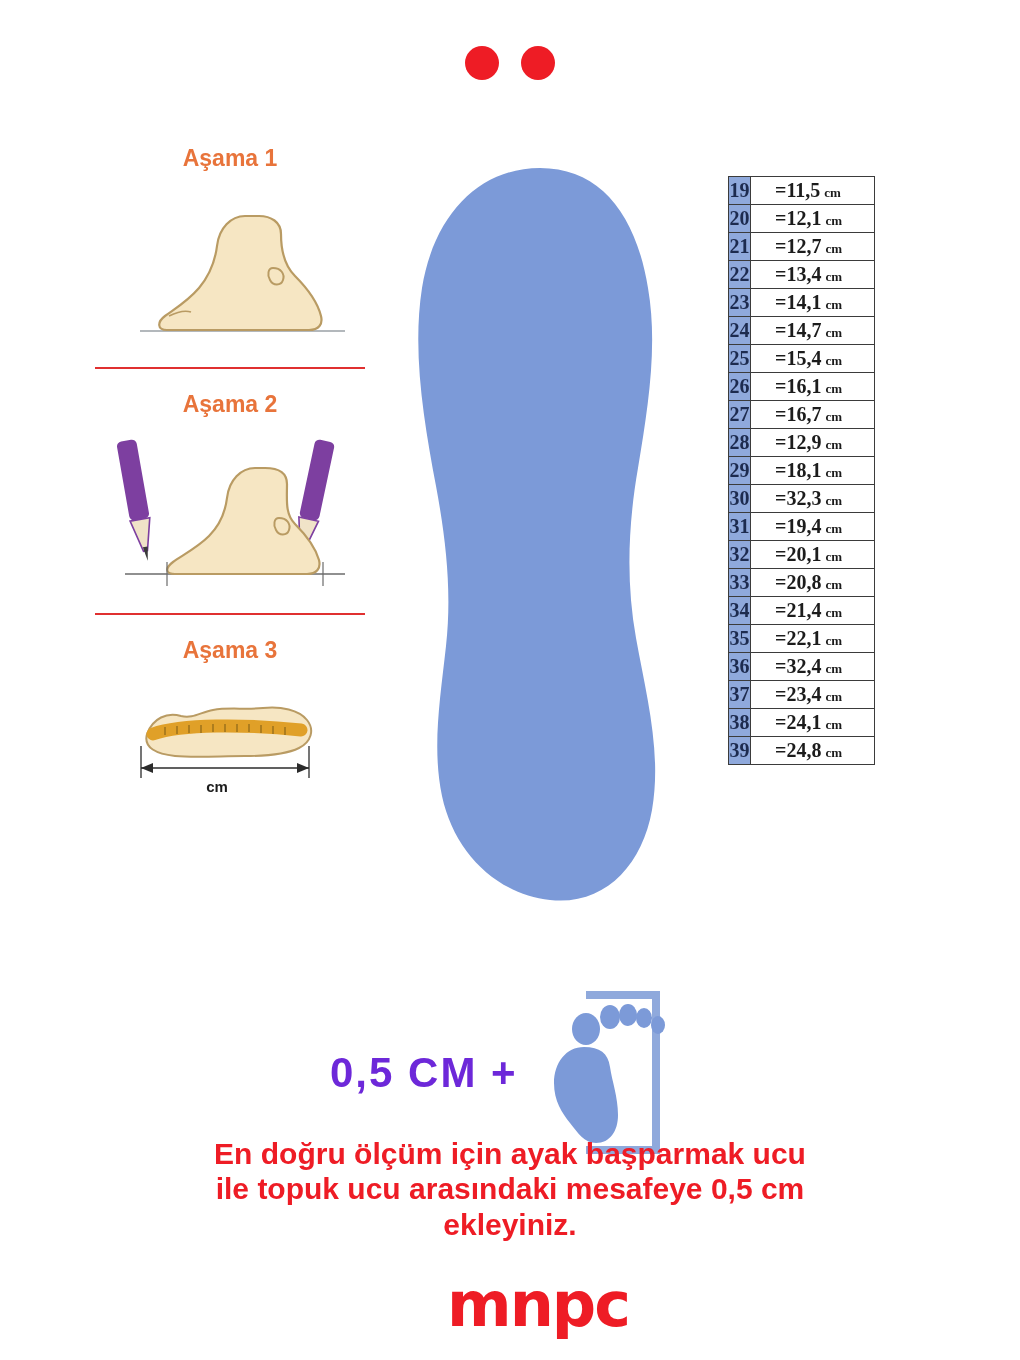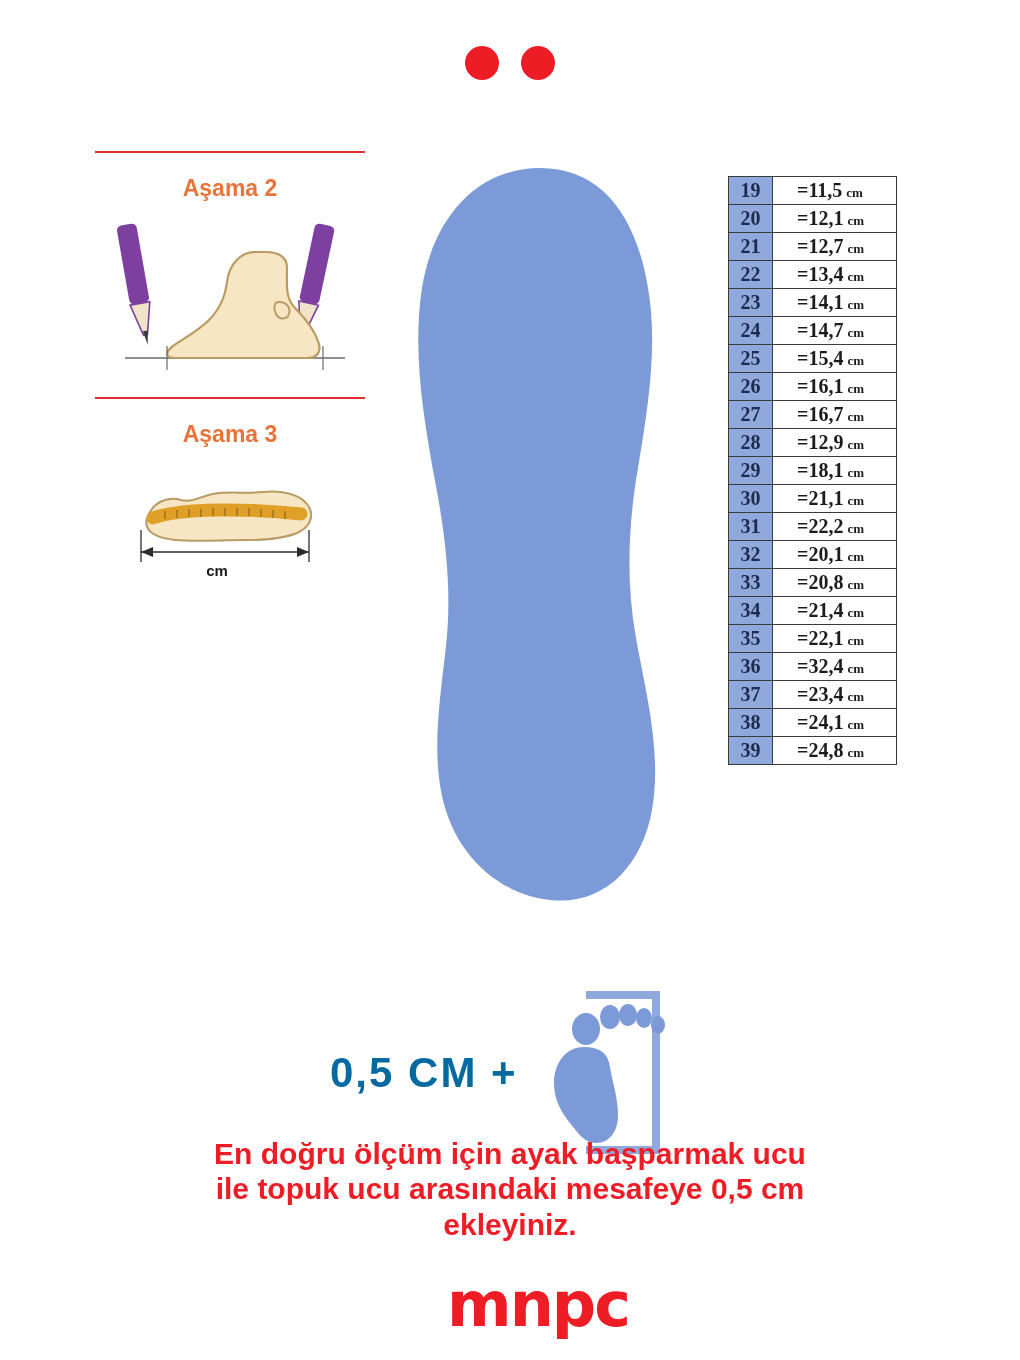--- a/index.html
+++ b/index.html
@@ -82,21 +82,21 @@
     top: 176px;
     border-collapse: collapse;
   }
   .size-table td {
     padding: 0;
     border: 1.5px solid #3b3b3b;
     height: 28px;
     box-sizing: border-box;
   }
   .size-table td.num {
-    width: 44px;
+    width: 22px;
     background: #8fa9dc;
     color: #1d2b4f;
     font-size: 20px;
     font-weight: bold;
     text-align: center;
     font-family: "Liberation Serif", serif;
   }
   .size-table td.val {
     width: 124px;
     background: #ffffff;
@@ -119,21 +119,21 @@
     position: absolute;
     left: 330px;
     top: 985px;
     display: flex;
     align-items: center;
     gap: 12px;
   }
   .addhalf-text {
     font-size: 42px;
     font-weight: bold;
-    color: #0369a1;
+    color: #6d28d9;
     letter-spacing: 2px;
     font-family: "Liberation Sans", sans-serif;
     text-align: center;
   }
 
   
   .note {
     position: absolute;
     left: 60px;
     top: 1120px;
@@ -166,20 +166,39 @@
 </head>
 <body>
 
 <div class="title-row">
   <span class="title-dot"></span>
   <span class="title-dot"></span>
 </div>
 
 <div class="steps">
 
+  <div>
+    <div class="step-label">Aşama 1</div>
+    <div class="step-art">
+      <svg width="270" height="185" viewBox="0 0 270 185">
+
+        <line x1="45" y1="155" x2="250" y2="155" stroke="#9aa0a6" stroke-width="1.5"></line>
+
+        <path d="M150,40 C136,40 124,52 122,70 C120,86 114,100 104,112
+                 C92,126 78,134 70,140 C62,146 62,154 72,154
+                 L214,154 C224,154 228,148 226,140
+                 C222,124 210,110 200,100 C190,90 186,74 186,58
+                 C186,46 176,40 164,40 Z" fill="#f6e6c3" stroke="#b99b63" stroke-width="2.2"></path>
+
+        <path d="M178,92 C186,92 190,98 188,104 C186,110 178,110 175,104 C172,99 173,92 178,92 Z" fill="none" stroke="#b99b63" stroke-width="2"></path>
+
+        <path d="M74,140 C82,136 90,134 96,136" fill="none" stroke="#b99b63" stroke-width="1.6"></path>
+      </svg>
+    </div>
+  </div>
 
   <hr class="divider">
 
   <div>
     <div class="step-label">Aşama 2</div>
     <div class="step-art">
       <svg width="270" height="185" viewBox="0 0 270 185">
 
         <line x1="30" y1="152" x2="250" y2="152" stroke="#6b6b6b" stroke-width="1.4"></line>
 
@@ -303,25 +322,25 @@
     <tr>
         <td class="num">28</td>
         <td class="val"><span>=12,9</span><span class="unit">cm</span></td>
       </tr>
     <tr>
         <td class="num">29</td>
         <td class="val"><span>=18,1</span><span class="unit">cm</span></td>
       </tr>
     <tr>
         <td class="num">30</td>
-        <td class="val"><span>=21,1</span><span class="unit">cm</span></td>
+        <td class="val"><span>=32,3</span><span class="unit">cm</span></td>
       </tr>
     <tr>
         <td class="num">31</td>
-        <td class="val"><span>=22,2</span><span class="unit">cm</span></td>
+        <td class="val"><span>=19,4</span><span class="unit">cm</span></td>
       </tr>
     <tr>
         <td class="num">32</td>
         <td class="val"><span>=20,1</span><span class="unit">cm</span></td>
       </tr>
     <tr>
         <td class="num">33</td>
         <td class="val"><span>=20,8</span><span class="unit">cm</span></td>
       </tr>
     <tr>

